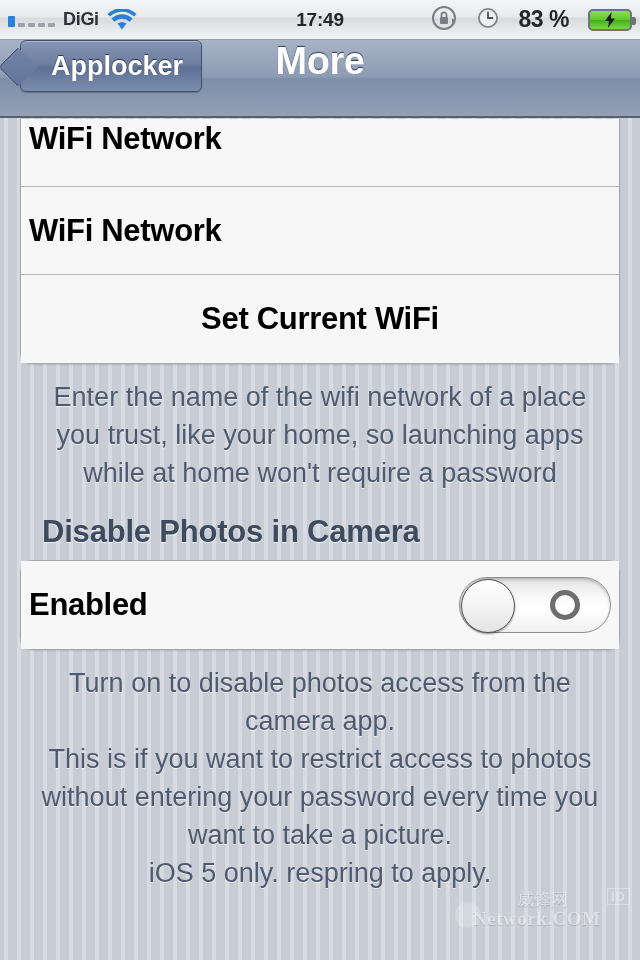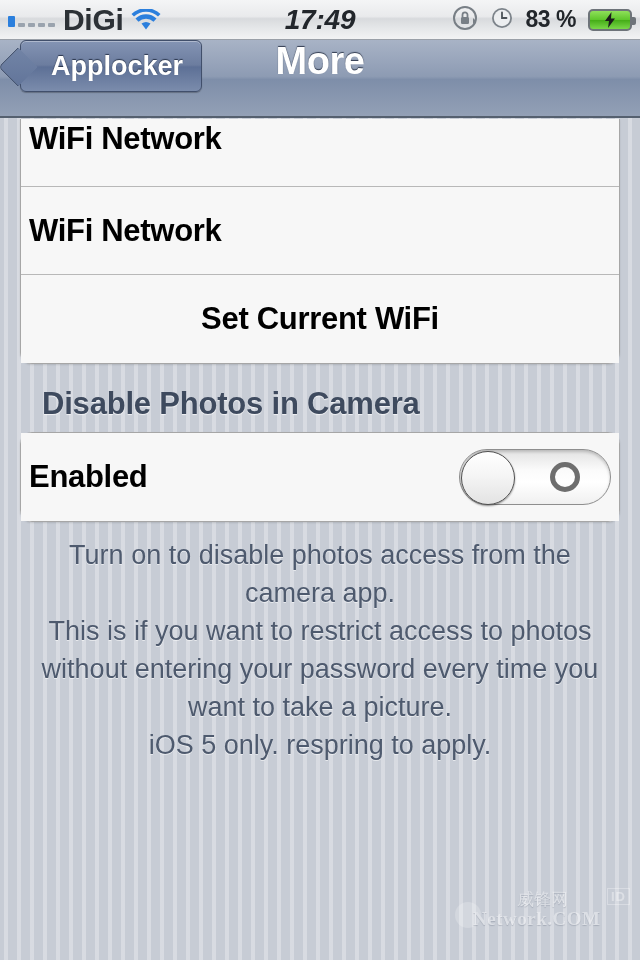--- a/index.html
+++ b/index.html
@@ -57,45 +57,44 @@
   }
   .bar.on { background: #2b7fdd; }
   .bar.off { background: #9aa3ae; }
   .bar.b1 { height: 11px; }
   .bar.b2 { height: 4px; }
   .bar.b3 { height: 4px; }
   .bar.b4 { height: 4px; }
   .bar.b5 { height: 4px; }
 
   #carrier {
-    font-size: 30px;
+    font-size: 18px;
     font-weight: bold;
     color: #2c3136;
     letter-spacing: -0.3px;
   }
 
   .wifi-icon { display: block; }
 
   #status-center {
     position: absolute;
     left: 0; right: 0;
     text-align: center;
-    font-size: 28px;
+    font-size: 19px;
     font-weight: bold;
     color: #22262b;
     letter-spacing: -0.2px;
     pointer-events: none;
-    font-style: italic;
   }
 
   #status-right {
     margin-left: auto;
     display: flex;
     align-items: center;
-    gap: 12px;
+    gap: 19px;
     flex: 0 0 auto;
     position: relative;
     z-index: 2;
   }
 
   #battery-pct {
     font-size: 23px;
     font-weight: bold;
     color: #22262b;
     letter-spacing: -0.5px;
@@ -397,20 +396,21 @@
       <span class="cell-title">WiFi Network</span>
     </div>
     <div class="cell">
       <span class="cell-title">WiFi Network</span>
     </div>
     <div class="cell centered">
       <span class="cell-title">Set Current WiFi</span>
     </div>
   </div>
 
+  <div class="footer-text">Enter the name of the wifi network of a place you trust, like your home, so launching apps while at home won't require a password</div>
 
   <div class="section-header">Disable Photos in Camera</div>
 
   <div class="table-group rounded">
     <div class="cell switch-cell">
       <span class="cell-title">Enabled</span>
       <span class="switch">
         <span class="switch-off-glyph"></span>
         <span class="switch-knob"></span>
       </span>

